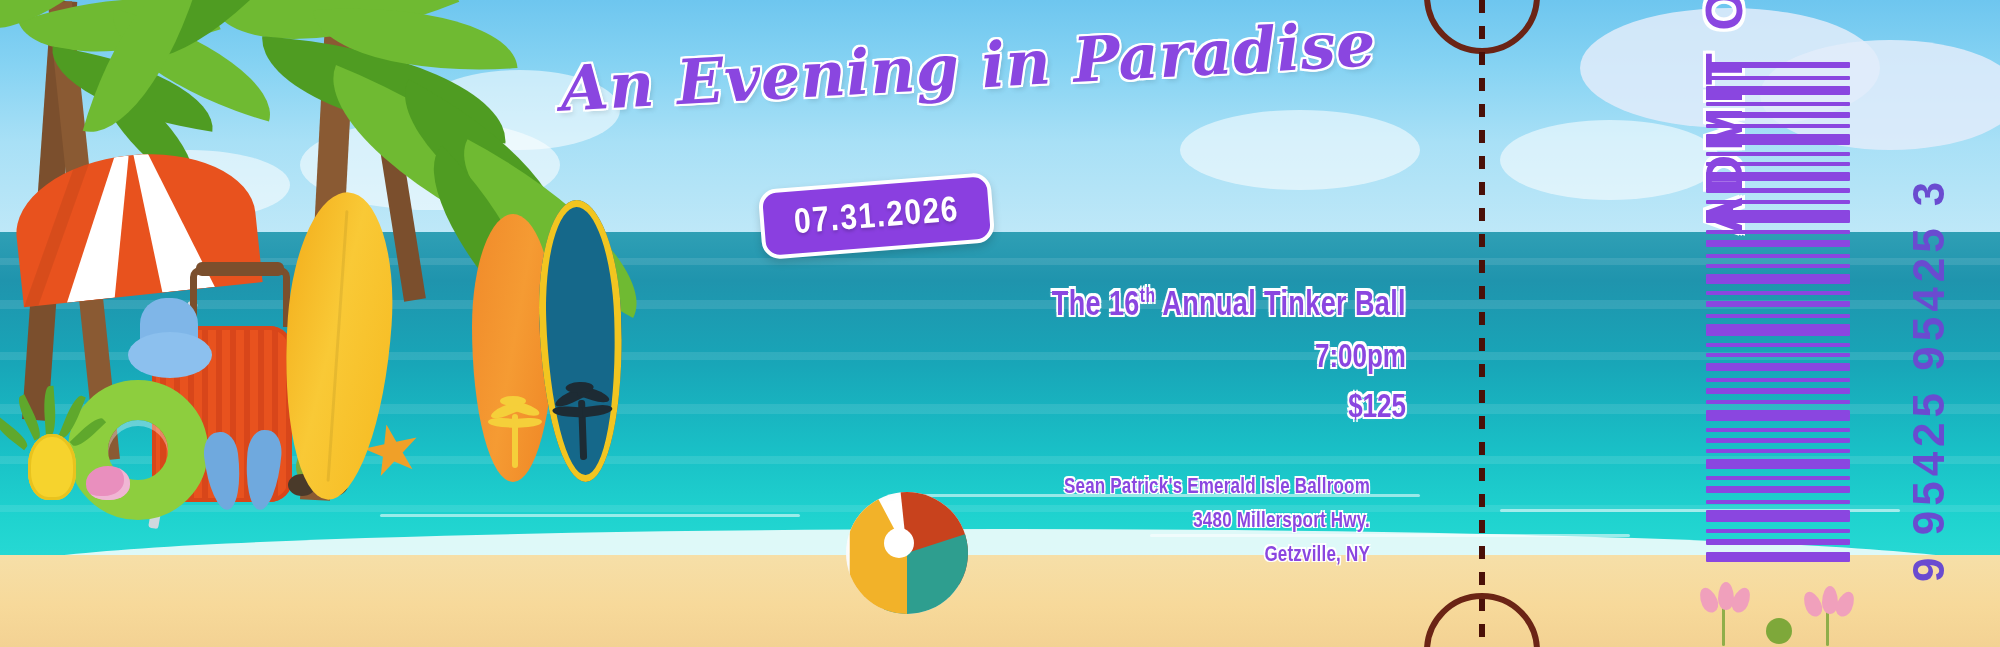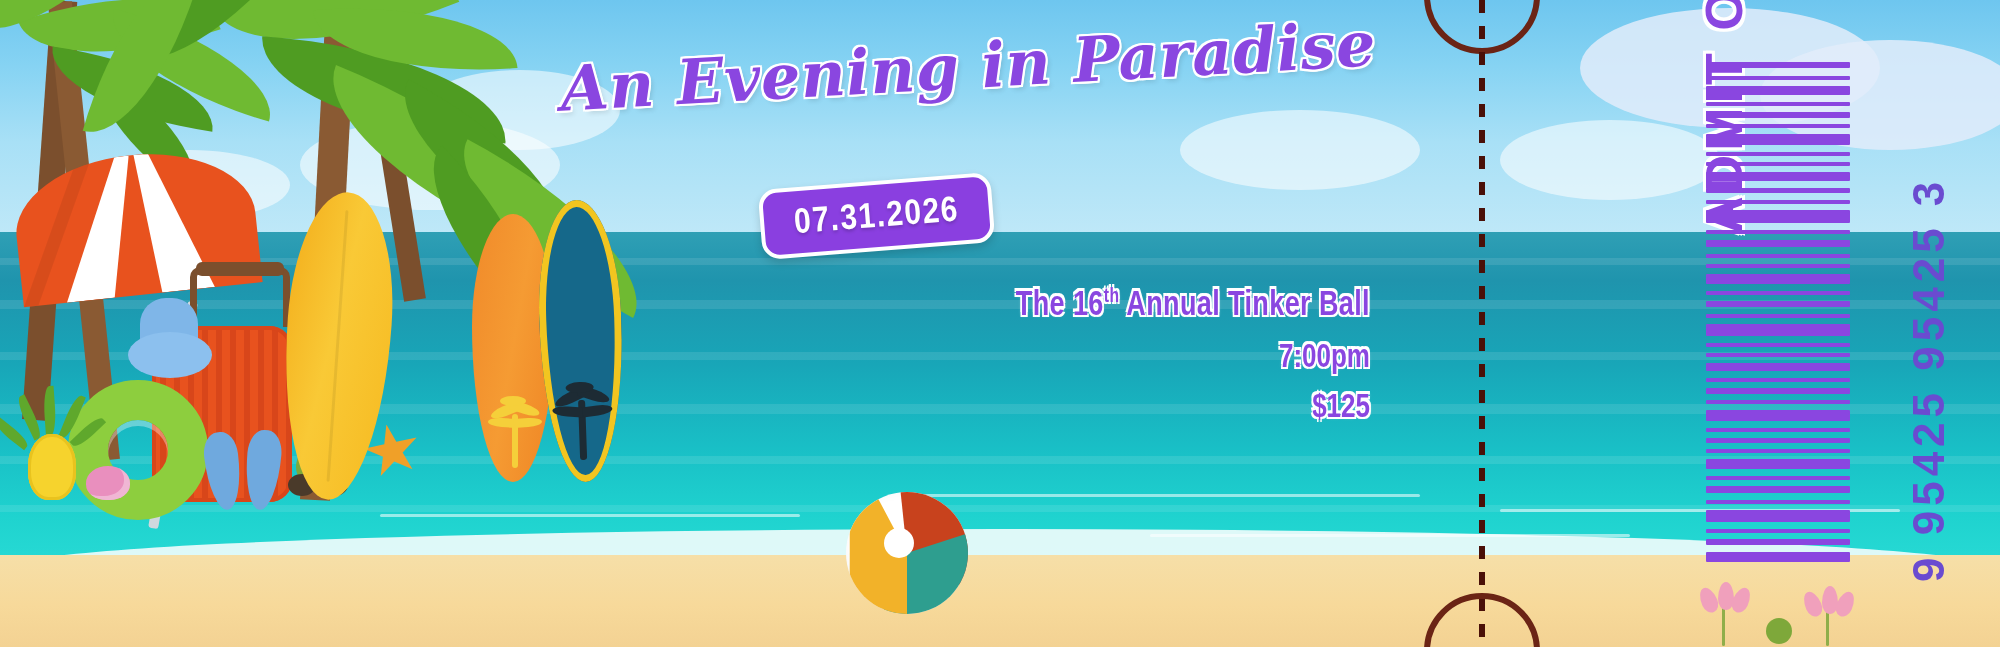--- a/index.html
+++ b/index.html
@@ -147,21 +147,21 @@
   }
   .date-badge span {
     display:block;
     color:#fff; font-weight:700;
     font-size:30px; letter-spacing:1.5px;
     font-family:"Liberation Sans", sans-serif;
     transform:scaleY(1.18);
     text-shadow:0 2px 3px rgba(0,0,0,.18);
   }
 
-  .details { position:absolute; left:880px; top:288px; width:490px; text-align:right; }
+  .details { position:absolute; left:916px; top:288px; width:490px; text-align:right; }
   .d-line {
     color:#8a46e0; font-weight:700;
     font-family:"Liberation Sans", sans-serif;
     transform:scaleY(1.3); transform-origin:right center;
     text-shadow:
       -1.6px -1.6px 0 #fff, 1.6px -1.6px 0 #fff,
       -1.6px 1.6px 0 #fff, 1.6px 1.6px 0 #fff,
       0 0 3px rgba(255,255,255,.9);
     white-space:nowrap;
   }
@@ -369,20 +369,25 @@
   <div class="date-badge">
     <span>07.31.2026</span>
   </div>
 
   <div class="details">
     <div class="d-line d-event"><span>The 16</span><sup>th</sup><span> Annual Tinker Ball</span></div>
     <div class="d-line d-time">7:00pm</div>
     <div class="d-line d-price">$125</div>
   </div>
 
+  <div class="venue">
+    <div class="v-line">Sean Patrick's Emerald Isle Ballroom</div>
+    <div class="v-line">3480 Millersport Hwy.</div>
+    <div class="v-line">Getzville, NY</div>
+  </div>
 
   <div class="perf-circle top"></div>
   <div class="perf-line"></div>
   <div class="perf-circle bot"></div>
 
   <div class="admit">ADMIT ONE</div>
 
   <div class="barcode">
     <div class="bar" style="top:0px;width:144px;height:6px;"></div>
     <div class="bar" style="top:14px;width:144px;height:4px;"></div>

